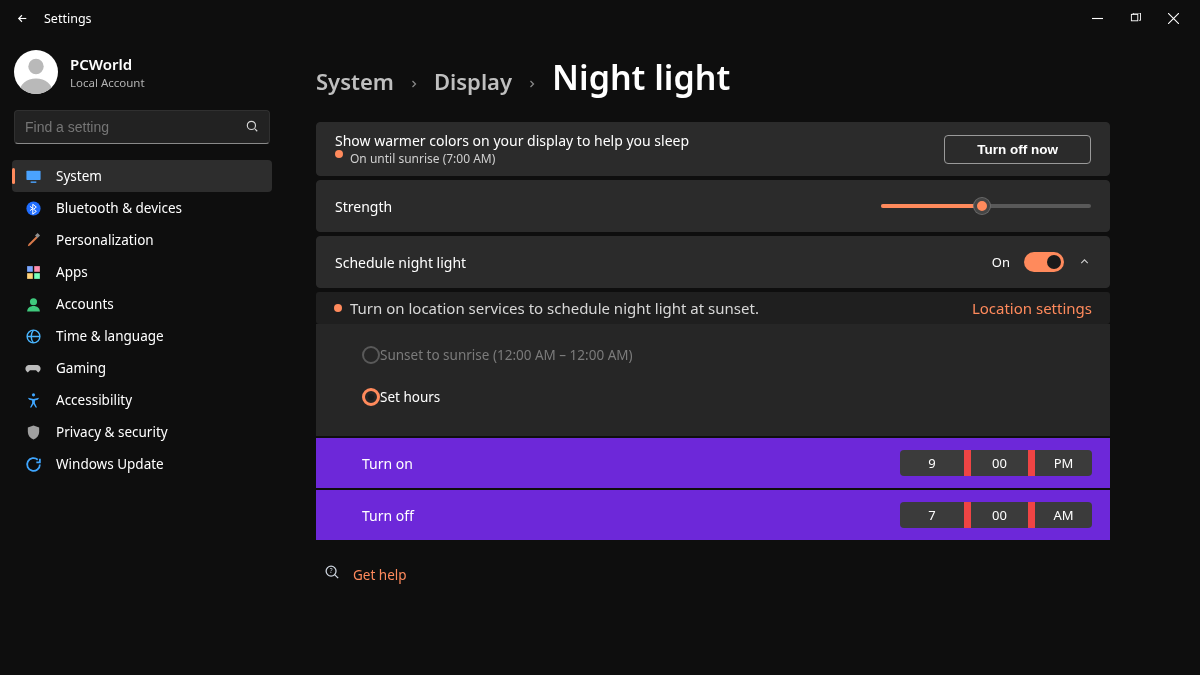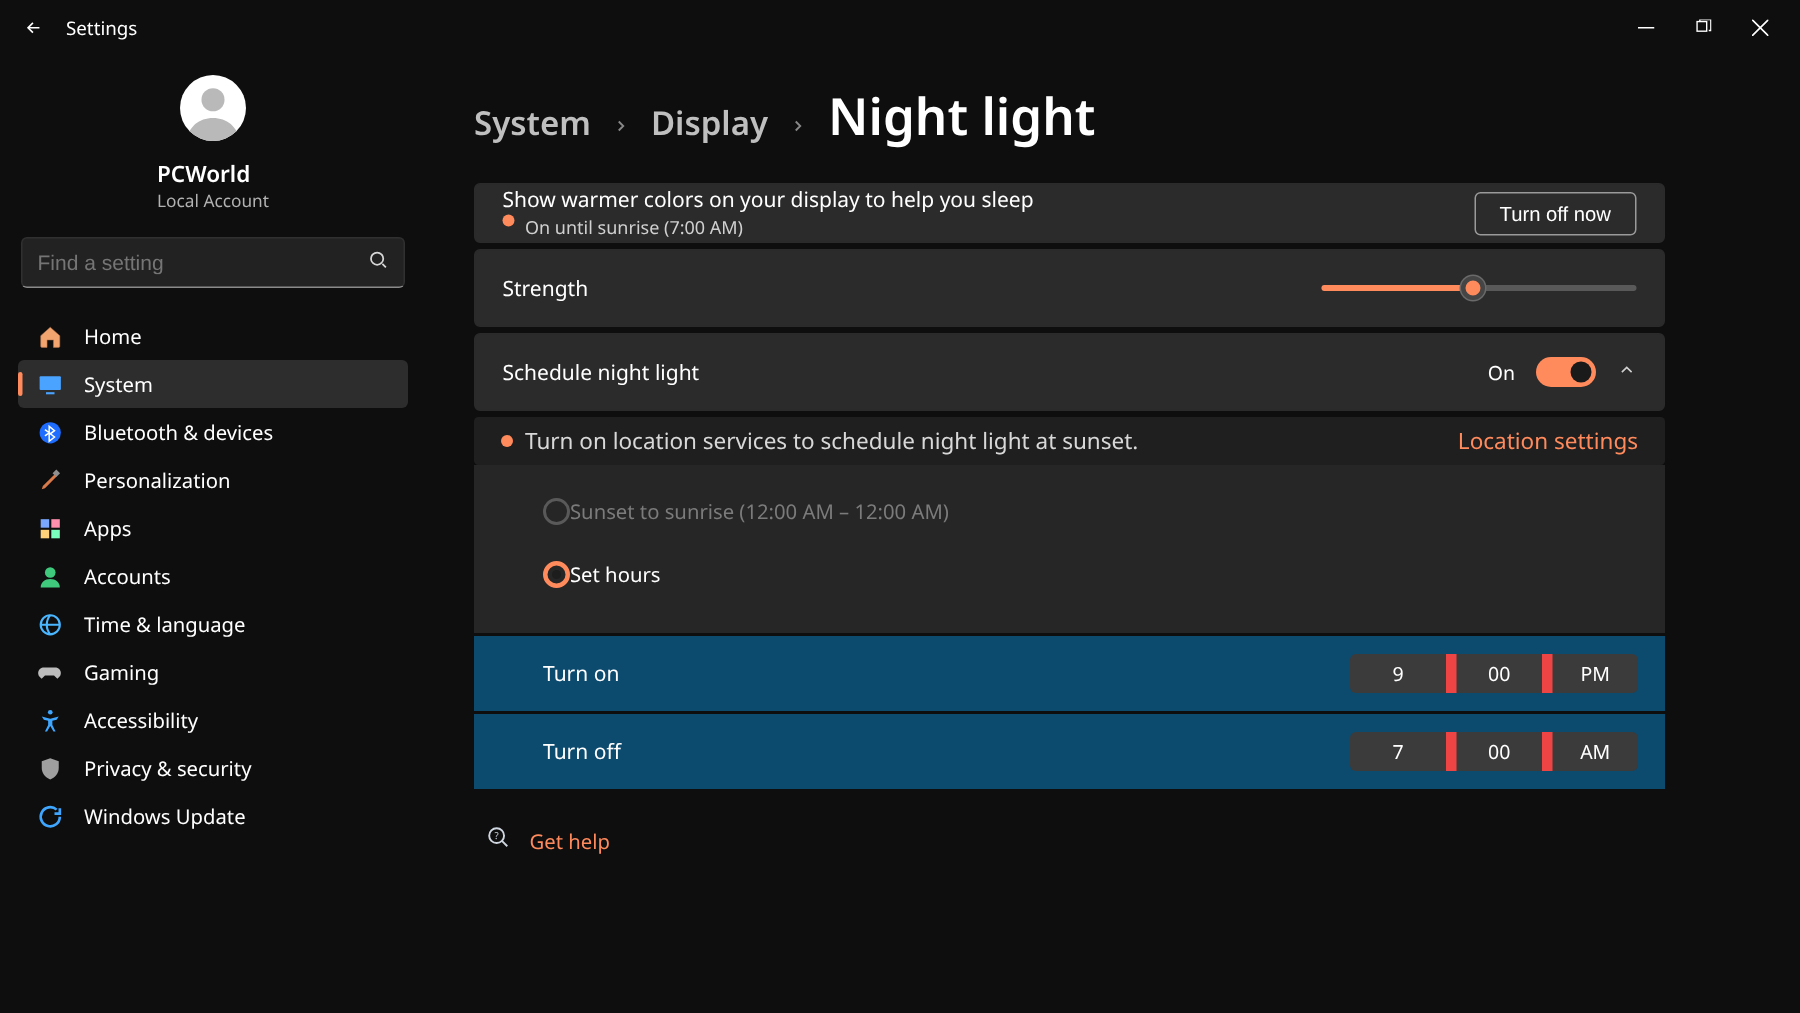--- a/index.html
+++ b/index.html
@@ -25,21 +25,21 @@
   .titlebar .wincontrols .wc {
     width: 38px; height: 28px; display:flex; align-items:center; justify-content:center;
     color:#fff; cursor:pointer;
   }
   
   .app { display: flex; height: calc(675px - 36px); }
   .sidebar { width: 300px; padding: 10px 28px 0 12px; }
   .main { flex: 1; padding: 18px 90px 0 16px; }
 
   
-  .profile { display:flex; align-items:center; gap:12px; padding: 4px 2px 16px 2px; flex-direction: column;}
+  .profile { display:flex; align-items:center; gap:12px; padding: 4px 2px 16px 2px;}
   .avatar {
     width: 44px; height: 44px; border-radius: 50%;
     background:#fff; display:flex; align-items:flex-end; justify-content:center;
     overflow:hidden;
   }
   .avatar svg { width:100%; height:100%; }
   .profile .uname { font-size: 15px; font-weight: 600; }
   .profile .uacct { font-size: 11.5px; color:#b2b2b2; margin-top:1px;}
 
   .search {
@@ -81,21 +81,21 @@
     display:flex; align-items:center;
   }
   .card + .card { margin-top:2px; }
   .card .ctitle { font-size:14px; color:#ffffff; }
   .card .csub  { font-size:12px; color:#d0d0d0; display:flex; gap:7px;}
   .card .csub .dot { width:8px;height:8px;border-radius:50%;background:#ff8a5c; display:inline-block;}
   .card .cright { margin-left:auto; display:flex; align-items:center; gap:14px;}
 
   .turnoff-btn {
     background:transparent; color:#ffffff; border:1px solid #9a9a9a;
-    border-radius:4px; padding:6px 16px; font-size:13.5px; cursor:pointer;
+    border-radius:4px; padding:6px 32px; font-size:13.5px; cursor:pointer;font-weight:bold;
   }
 
   
   .slider {
     width: 210px; height:4px; background:#595959; border-radius:3px; position:relative;
   }
   .slider .fill {
     position:absolute; left:0; top:0; bottom:0; width:48%;
     background:#ff8a5c; border-radius:3px;
   }
@@ -134,21 +134,21 @@
     border:2px solid #8b8b8b; display:inline-block; position:relative;
   }
   .radio-row.disabled .radio-ring { border-color:#595959; }
   .radio-row.selected .radio-ring { border:3px solid #ff8a5c; }
   .radio-row.selected .radio-ring::after{
     content:""; position:absolute; inset:3px; border-radius:50%; background:#1d1d1d;
   }
 
   
   .time-row {
-    background:#0c4a6e; padding:12px 18px 12px 46px; margin-top:2px;
+    background:#6d28d9; padding:12px 18px 12px 46px; margin-top:2px;
     display:flex; align-items:center; font-size:14px;
   }
   .time-row + .time-row { margin-top:2px; }
   .time-picker { margin-left:auto; display:flex; background:#3b3b3b; border-radius:4px; overflow:hidden;}
   .time-picker .cell {
     width:64px; height:26px; display:flex; align-items:center; justify-content:center;
     font-size:13px; color:#ffffff; border-left:7px solid #ef4444; cursor:pointer;
   }
   .time-picker .cell:first-child { border-left:none; }
 
@@ -208,28 +208,20 @@
       <input placeholder="Find a setting" style="">
       <span class="sicon">
         <svg width="14" height="14" viewBox="0 0 24 24" fill="none" stroke="currentColor" stroke-width="2">
             <circle cx="11" cy="11" r="7"></circle>
             <path d="M21 21l-4-4"></path>
           </svg>
       </span>
     </div>
 
     <nav class="nav">
-      <div class="nav-item">
-        <span class="icon">
-          <svg width="17" height="17" viewBox="0 0 24 24" fill="none">
-              <path d="M3 11l9-8 9 8v10a1 1 0 0 1-1 1h-5v-7h-6v7H4a1 1 0 0 1-1-1V11z" fill="#f2a56f" stroke="#b0724c" stroke-width="0.5"></path>
-            </svg>
-        </span>
-        <span class="label">Home</span>
-      </div>
       <div class="nav-item active">
         <span class="icon">
           <svg width="17" height="17" viewBox="0 0 24 24">
               <rect x="2" y="4" width="20" height="13" rx="1" fill="#4aa3ff"></rect>
               <rect x="8" y="19" width="8" height="2" fill="#4aa3ff"></rect>
             </svg>
         </span>
         <span class="label">System</span>
       </div>
       <div class="nav-item">
@@ -326,21 +318,21 @@
       </span>
       <span class="crumb">Display</span>
       <span class="sep">
         <svg width="12" height="12" viewBox="0 0 24 24" fill="none" stroke="currentColor" stroke-width="2.5">
             <path d="M9 6l6 6-6 6"></path>
           </svg>
       </span>
       <span class="current">Night light</span>
     </div>
 
-    <div class="card" style="height:40px;">
+    <div class="card" style="height:54px;">
       <div>
         <div class="ctitle">Show warmer colors on your display to help you sleep</div>
         <div class="csub">
           <span class="dot"></span>
           <span>On until sunrise (7:00 AM)</span>
         </div>
       </div>
       <div class="cright">
         <button class="turnoff-btn">Turn off now</button>
       </div>

